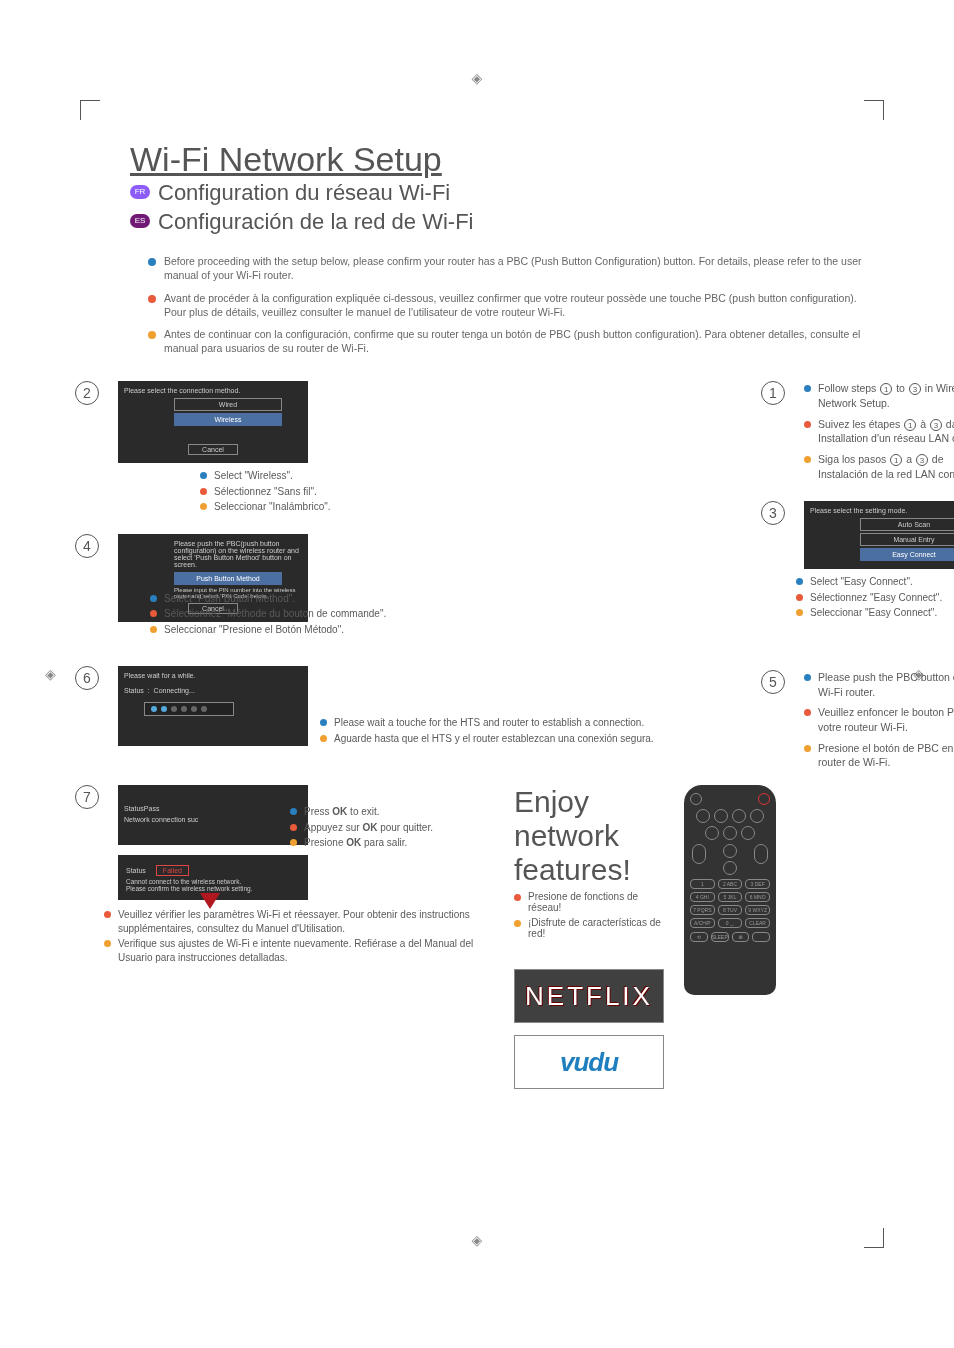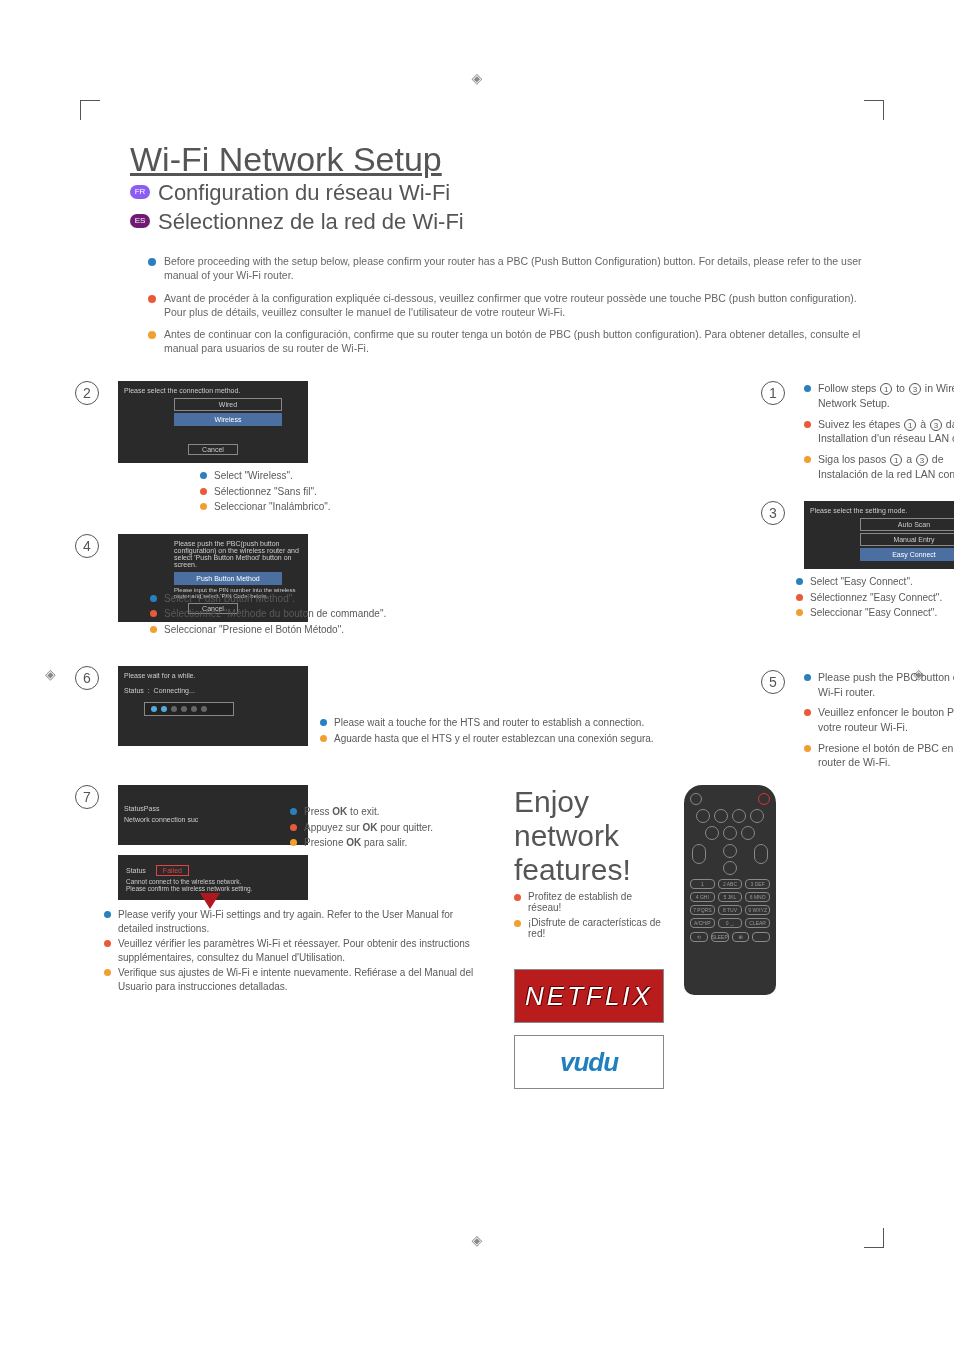--- a/index.html
+++ b/index.html
@@ -75,21 +75,21 @@
   .remote .nav-row { display:flex; justify-content:center; gap:4px; margin:3px 0;}
   .remote .nb { width:14px; height:14px; border:1px solid #888; border-radius:50%; }
   .remote .side-row { display:flex; justify-content:space-between; margin:4px 2px; }
   .remote .pill { width:14px; height:20px; border:1px solid #888; border-radius:7px; }
   .remote .keypad { display:grid; grid-template-columns:repeat(3,1fr); gap:3px; margin-top:4px; }
   .remote .key { height:10px; border:1px solid #888; border-radius:4px; font-size:5px; color:#999; text-align:center; line-height:9px; }
   .remote .bottom-row { display:flex; justify-content:space-between; gap:3px; margin-top:4px;}
   .remote .bb { flex:1; height:10px; border:1px solid #888; border-radius:4px; font-size:5px; color:#999; text-align:center; line-height:9px; }
 
   .logo-box { width:150px; height:54px; border:1px solid #888; display:flex; align-items:center; justify-content:center; margin-bottom:12px; }
-  .netflix { background:#b91c1c;font-style:italic; }
+  .netflix { background:#404040; }
   .netflix span { font-family: Impact, sans-serif; font-size:26px; letter-spacing:3px; color:#fff; text-shadow:1px 1px 0 #600, -1px -1px 0 #600; }
   .vudu { color:#1f7fbf; font-weight:bold; font-size:26px; font-style:italic; letter-spacing:-1px; }
 
   .arrow-down { width:0; height:0; border:10px solid transparent; border-top:16px solid #b0171f; margin-left:50px; margin-bottom:2px; }
 
   .step7-wrap { display:flex; gap:30px; }
   .failed-box { background:#2a2a2a; width:190px; padding:8px; font-size:7px; color:#ccc; margin-left:8px; margin-top:10px; }
   .failed-box .status-line { margin:4px 0; }
   .failed-box .failed-badge { border:1px solid #d44; color:#d44; padding:1px 6px; font-size:7px; margin-left:10px; }
 
@@ -108,21 +108,21 @@
     <div class="br"></div>
   </div>
 
 <h1>Wi-Fi Network Setup</h1>
 <div class="subtitle">
   <span class="lang-tag tag-fr">FR</span>
   <span>Configuration du réseau Wi-Fi</span>
 </div>
 <div class="subtitle">
   <span class="lang-tag tag-es">ES</span>
-  <span>Sélectionnez de la red de Wi-Fi</span>
+  <span>Configuración de la red de Wi-Fi</span>
 </div>
 
 <div class="intro">
   <div class="intro-item"><span class="bullet b-en"></span><span>Before proceeding with the setup below, please confirm your router has a PBC (Push Button Configuration) button. For details, please refer to the user manual of your Wi-Fi router.</span></div>
   <div class="intro-item"><span class="bullet b-fr"></span><span>Avant de procéder à la configuration expliquée ci-dessous, veuillez confirmer que votre routeur possède une touche PBC (push button configuration). Pour plus de détails, veuillez consulter le manuel de l'utilisateur de votre routeur Wi-Fi.</span></div>
   <div class="intro-item"><span class="bullet b-es"></span><span>Antes de continuar con la configuración, confirme que su router tenga un botón de PBC (push button configuration). Para obtener detalles, consulte el manual para usuarios de su router de Wi-Fi.</span></div>
 </div>
 
 <div class="content">
 
@@ -192,30 +192,29 @@
         </div>
 
         <div class="failed-box">
           <div class="status-line"><span>Status</span><span class="failed-badge">Failed</span></div>
           <div style="font-size:6.5px;">Cannot connect to the wireless network.</div>
           <div style="font-size:6.5px;">Please confirm the wireless network setting.</div>
         </div>
         <div class="arrow-down" style="position:absolute; left:40px; top:108px;"></div>
 
         <div style="margin-top:8px; margin-left:-6px; width:380px;">
-          <div class="callout"><span class="bullet b-en"></span><span>Please verify your Wi-Fi settings and try again. Refer to the User Manual for detailed instructions.</span></div>
           <div class="callout"><span class="bullet b-fr"></span><span>Veuillez vérifier les paramètres Wi-Fi et réessayer. Pour obtenir des instructions supplémentaires, consultez du Manuel d'Utilisation.</span></div>
           <div class="callout"><span class="bullet b-es"></span><span>Verifique sus ajustes de Wi-Fi e intente nuevamente. Refiérase a del Manual del Usuario para instrucciones detalladas.</span></div>
         </div>
       </div>
 
       <div style="flex:1; display:flex; gap:20px;">
         <div style="flex:1;">
           <div class="enjoy">Enjoy network features!</div>
-          <div class="enjoy-sub"><span class="bullet b-fr"></span><span>Profitez de establish de réseau!</span></div>
+          <div class="enjoy-sub"><span class="bullet b-fr"></span><span>Presione de fonctions de réseau!</span></div>
           <div class="enjoy-sub"><span class="bullet b-es"></span><span>¡Disfrute de características de red!</span></div>
           <div class="logos-col" style="margin-top:30px;">
             <div class="logo-box netflix">
                 <span>NETFLIX</span>
               </div>
             <div class="logo-box">
                 <span class="vudu">vudu</span>
               </div>
           </div>
         </div>

